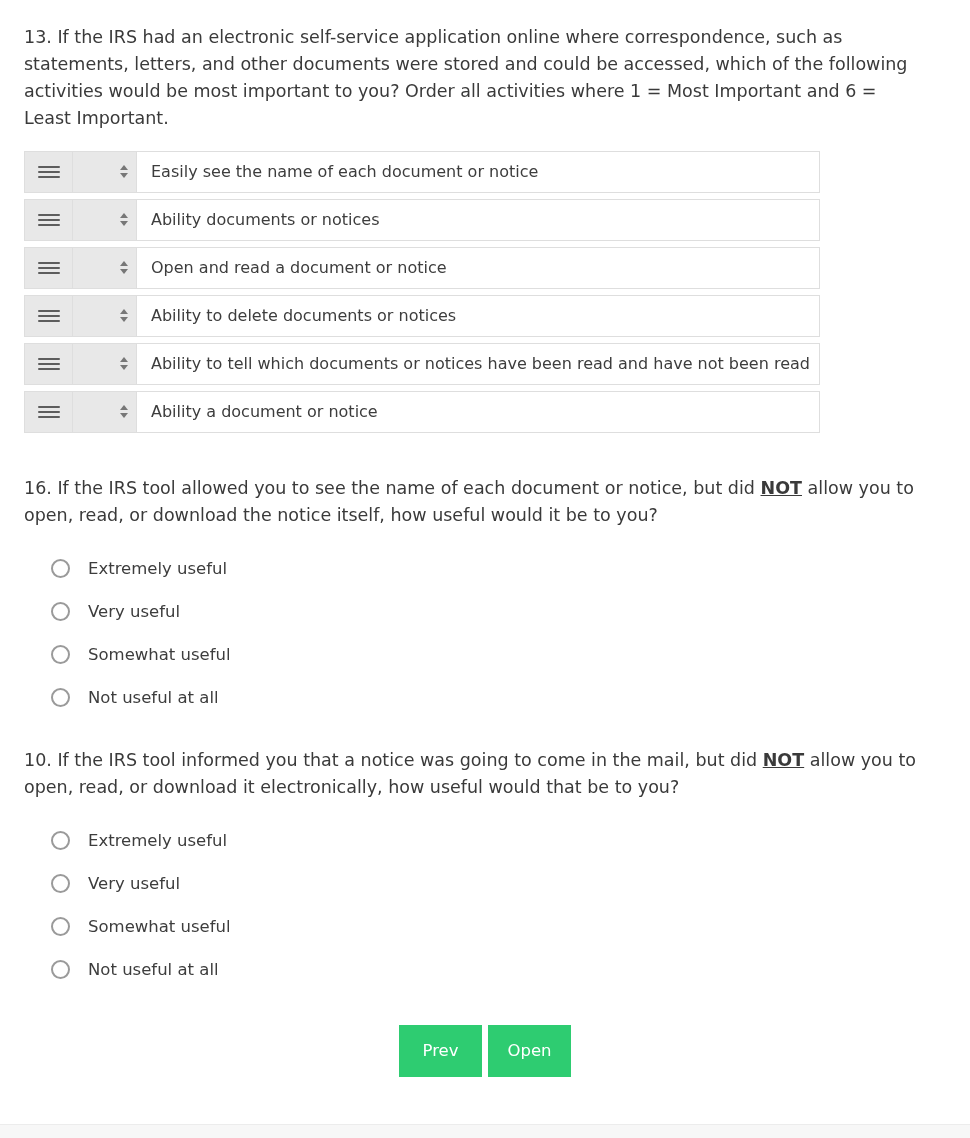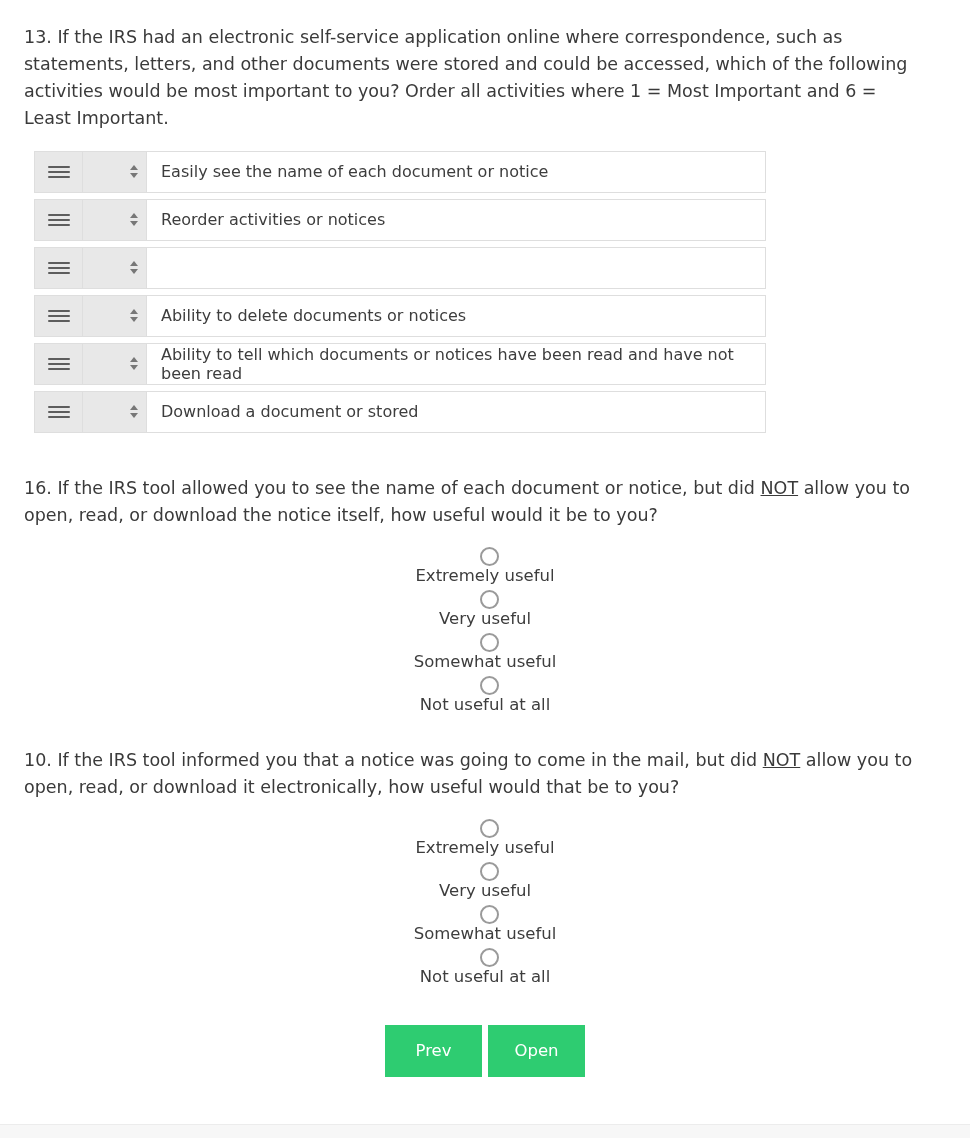--- a/index.html
+++ b/index.html
@@ -25,27 +25,27 @@
   .question-text {
     font-size: 17.5px;
     line-height: 1.55;
     color: #3a3a3a;
     font-weight: 400;
     margin: 0 0 18px 0;
     max-width: 900px;
   }
   .q-underline {
     text-decoration: underline;
-    font-weight: 400;
+    font-weight: 700;
   }
 
   
   .rank-list {
-    margin: 0 0 0 10px;
-    width: 732px;
+    margin: 0 0 0 0;
+    width: 796px;
   }
   .rank-row {
     display: flex;
     align-items: stretch;
     border: 1px solid #dedede;
     background: #ffffff;
     height: 42px;
     margin-bottom: 6px;
   }
   .rank-handle {
@@ -114,21 +114,20 @@
   .block-gap-1 { height: 36px; }
   .block-gap-2 { height: 28px; }
 
   
   .radio-group { margin: 0; padding: 0; }
   .radio-item {
     display: flex;
     align-items: center;
     height: 43px;
     cursor: pointer;
-    flex-direction: column;
   }
   .radio-circle {
     width: 19px;
     height: 19px;
     border: 2px solid #9a9a9a;
     border-radius: 50%;
     background: #fff;
     margin: 0 18px 0 27px;
     flex: 0 0 auto;
   }
@@ -144,21 +143,21 @@
     align-items: center;
     margin-top: 34px;
     gap: 6px;
   }
   .nav-btn {
     background: #2ecc71;
     color: #ffffff;
     border: none;
     font-size: 16.5px;
     font-family: "DejaVu Sans", sans-serif;
-    width: 97px;
+    width: 83px;
     height: 52px;
     cursor: pointer;
     line-height: 52px;
     text-align: center;
     padding: 0;
   }
   .footer-strip {
     position: absolute;
     left: 0;
     bottom: 0;
@@ -201,37 +200,38 @@
             <span></span>
             <span></span>
           </span>
       </div>
       <div class="rank-select-wrap">
         <span class="spinner">
             <span class="up"></span>
             <span class="down"></span>
           </span>
       </div>
-      <div class="rank-label">Reorder activities or notices</div>
-    </div>
-
-    <div class="rank-row">
-      <div class="rank-handle">
-        <span class="handle-lines">
-            <span></span>
-            <span></span>
-            <span></span>
-          </span>
-      </div>
-      <div class="rank-select-wrap">
-        <span class="spinner">
-            <span class="up"></span>
-            <span class="down"></span>
-          </span>
-      </div>
+      <div class="rank-label">Ability documents or notices</div>
+    </div>
+
+    <div class="rank-row">
+      <div class="rank-handle">
+        <span class="handle-lines">
+            <span></span>
+            <span></span>
+            <span></span>
+          </span>
+      </div>
+      <div class="rank-select-wrap">
+        <span class="spinner">
+            <span class="up"></span>
+            <span class="down"></span>
+          </span>
+      </div>
+      <div class="rank-label">Open and read a document or notice</div>
     </div>
 
     <div class="rank-row">
       <div class="rank-handle">
         <span class="handle-lines">
             <span></span>
             <span></span>
             <span></span>
           </span>
       </div>
@@ -268,21 +268,21 @@
             <span></span>
             <span></span>
           </span>
       </div>
       <div class="rank-select-wrap">
         <span class="spinner">
             <span class="up"></span>
             <span class="down"></span>
           </span>
       </div>
-      <div class="rank-label">Download a document or stored</div>
+      <div class="rank-label">Ability a document or notice</div>
     </div>
 
   </div>
 
   <div class="block-gap-1"></div>
 
   <p class="question-text">
     <span>16. If the IRS tool allowed you to see the name of each document or notice, but did </span><span class="q-underline">NOT</span><span> allow you to open, read, or download the notice itself, how useful would it be to you?</span>
   </p>
 

